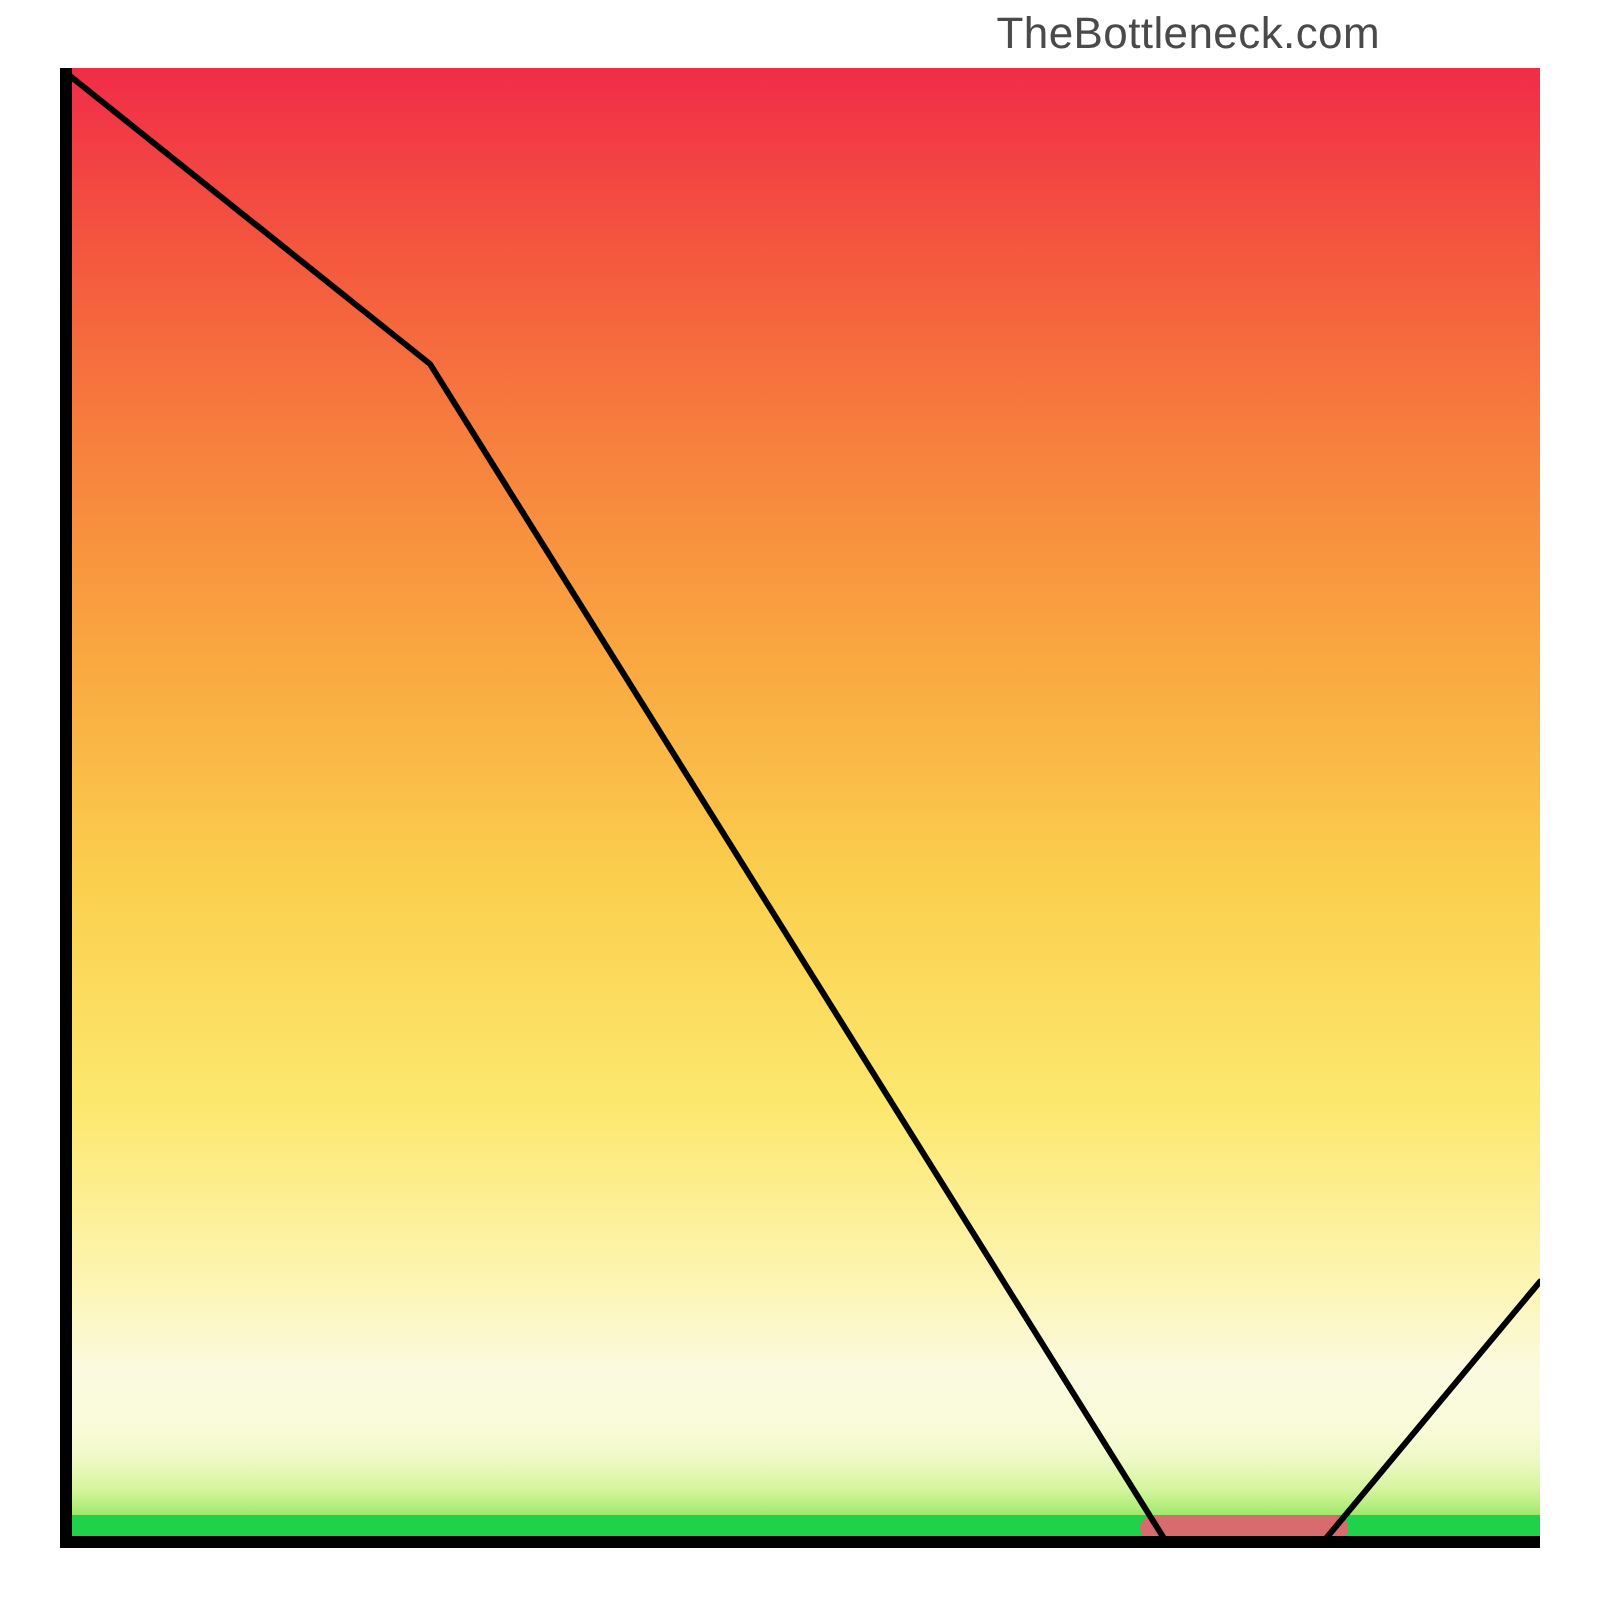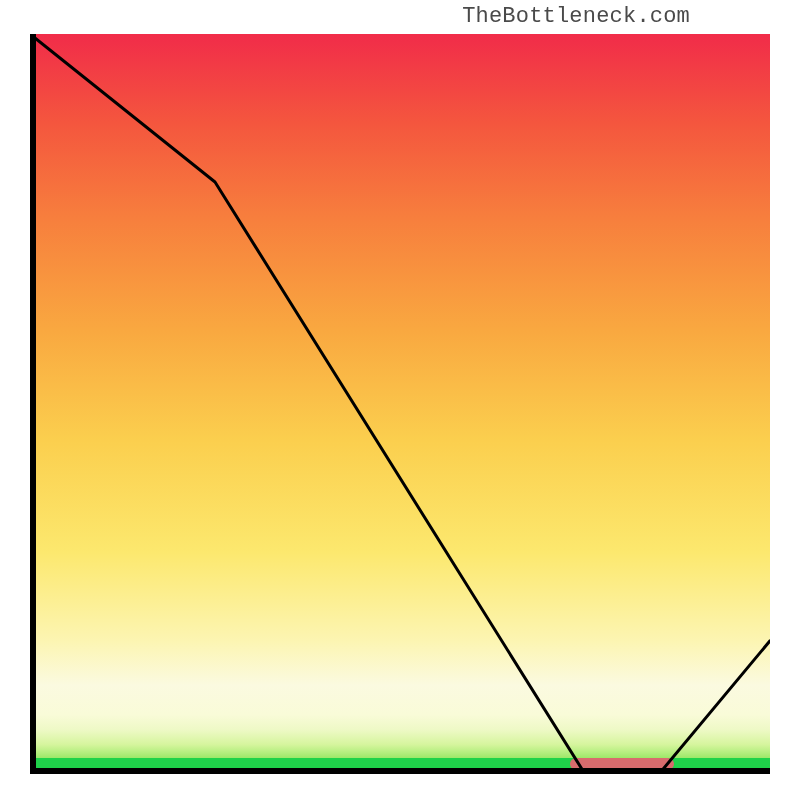--- a/index.html
+++ b/index.html
@@ -8,21 +8,20 @@
     width: 800px;
     height: 800px;
     background: #ffffff;
     font-family: Arial, Helvetica, sans-serif;
     overflow: hidden;
   }
   .container {
     position: relative;
     width: 700px;
     height: 800px;
-    font-family: Liberation Mono, monospace;
   }
   .watermark {
     position: absolute;
     top: 4px;
     right: 10px;
     font-size: 22px;
     font-weight: 500;
     color: #4a4a4a;
     letter-spacing: 0.2px;
     z-index: 10;

